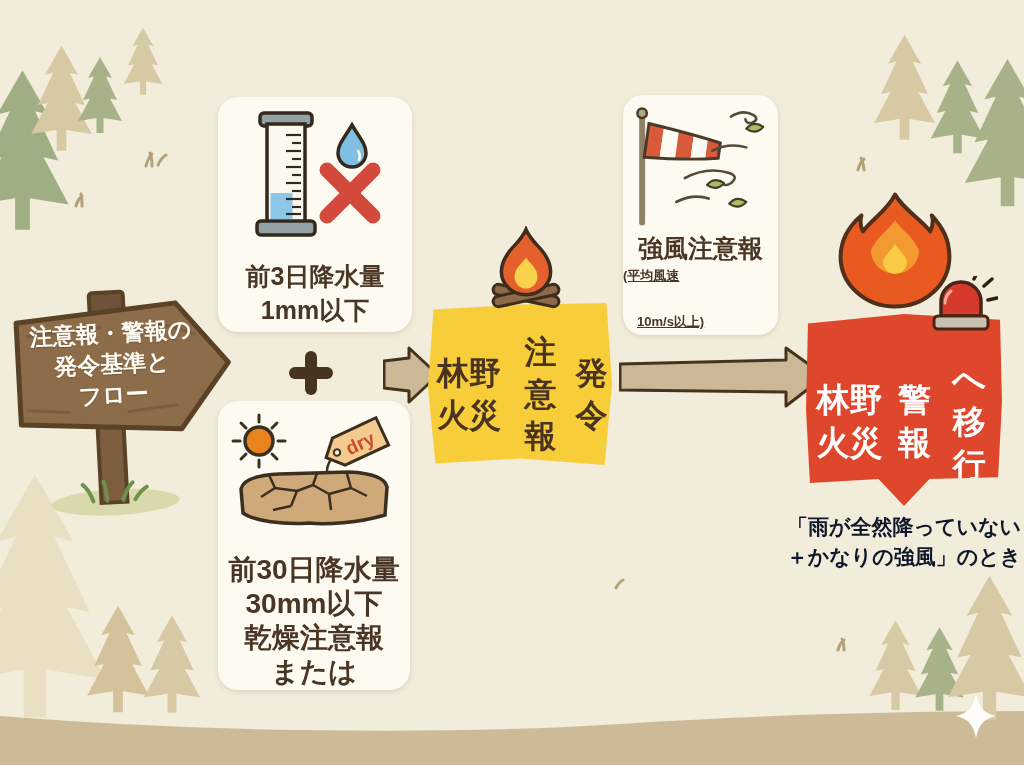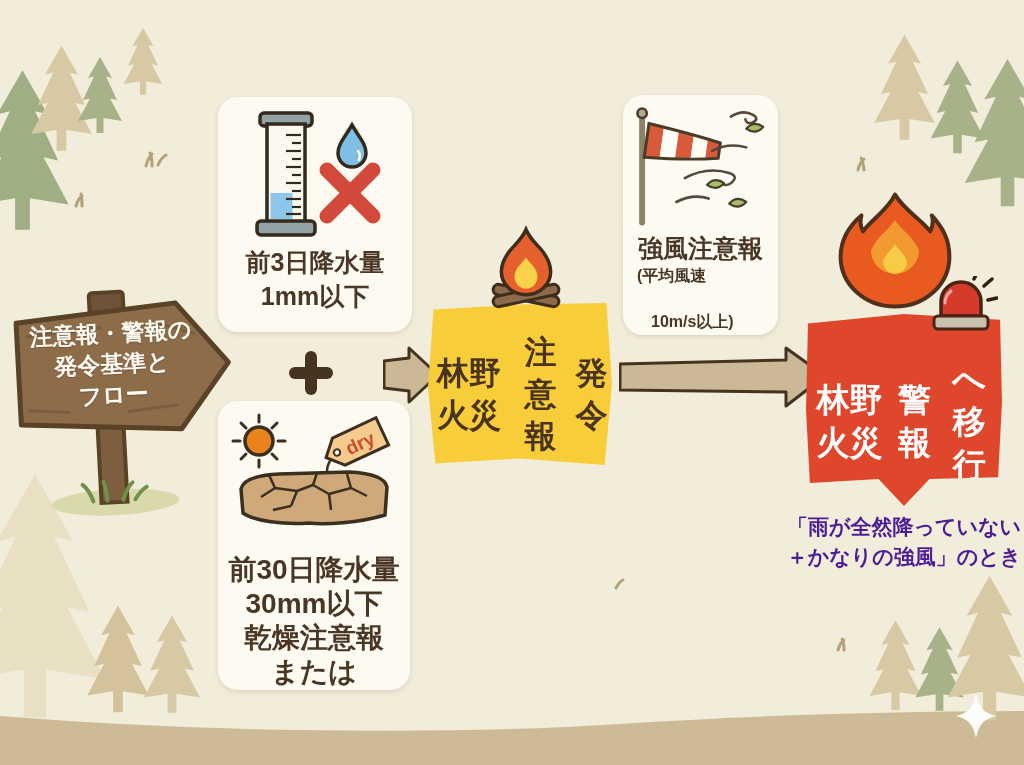--- a/index.html
+++ b/index.html
@@ -9,50 +9,50 @@
     font-family:"Liberation Sans", sans-serif;
   }
   svg{display:block}
   .abs{position:absolute}
   
   .card{
     position:absolute;background:#fdfaf1;border-radius:20px;
     box-shadow:0 2px 5px rgba(120,100,70,.18);
     display:flex;flex-direction:column;align-items:center;z-index:2;
   }
-  #card-rain3{left:218px;top:97px;width:194px;height:235px;}
+  #card-rain3{left:218px;top:97px;width:194px;height:235px;gap:14px;}
   #card-rain30{left:218px;top:401px;width:192px;height:289px;}
   #card-wind{left:623px;top:95px;width:155px;height:240px;}
   .card-text{color:#4a3624;font-weight:bold;text-align:center;}
   #card-rain3 .card-text{font-size:25px;line-height:34px;margin-top:2px;}
   #card-rain30 .card-text{font-size:28px;line-height:34px;margin-top:16px;}
   #card-wind .title{font-size:25px;line-height:30px;margin-top:2px;}
-  #card-wind .subs{font-size:16px;line-height:26px;font-weight:bold;color:#4a3624;
-    align-self:flex-start;padding-left:14px;text-align:left;}
+  #card-wind .subs{font-size:13px;line-height:26px;font-weight:bold;color:#4a3624;
+    align-self:flex-start;text-align:left;text-decoration:underline;}
   #card-wind .subs .line.indent{padding-left:14px;display:block;margin-top:20px;}
   
   .plus{position:absolute;left:289px;top:351px;width:44px;height:44px;z-index:2;}
   .plus .h{position:absolute;top:16px;left:0;width:44px;height:12px;border-radius:7px;background:#463420;}
   .plus .v{position:absolute;left:16px;top:0;width:12px;height:44px;border-radius:7px;background:#463420;}
   
   .badge{position:absolute;display:flex;flex-direction:row;align-items:center;z-index:2;font-weight:bold;text-align:center;}
   #badge-advisory{
     left:428px;top:303px;width:184px;height:162px;background:#f7ce39;
     clip-path:polygon(3% 4%,50% 1%,97% 0%,100% 50%,96% 100%,50% 96%,4% 99%,0% 52%);
     color:#4a3420;font-size:32px;line-height:42px;padding-top:20px;box-sizing:border-box;
   }
   #badge-warning{
     left:806px;top:314px;width:196px;height:192px;background:#de472b;
     clip-path:polygon(1% 5%,50% 0%,99% 3%,100% 46%,98% 85%,63% 86%,50% 100%,37% 86%,2% 88%,0% 50%);
     color:#ffffff;font-size:33px;line-height:43px;padding-top:22px;box-sizing:border-box;
   }
   
   .caption{
     position:absolute;left:786px;top:512px;width:236px;z-index:2;
-    color:#4c1d95;font-weight:bold;font-size:21px;line-height:30px;text-align:center;
+    color:#0f172a;font-weight:bold;font-size:21px;line-height:30px;text-align:center;
   }
   
   .sign-text{
     position:absolute;left:26px;top:318px;width:172px;z-index:3;
     color:#fffdf5;font-weight:bold;font-size:23px;line-height:31px;text-align:center;
     transform:rotate(-3deg);text-shadow:0 1px 1px rgba(70,45,25,.35);
   }
   .line{display:block;}
 </style>
 </head>

